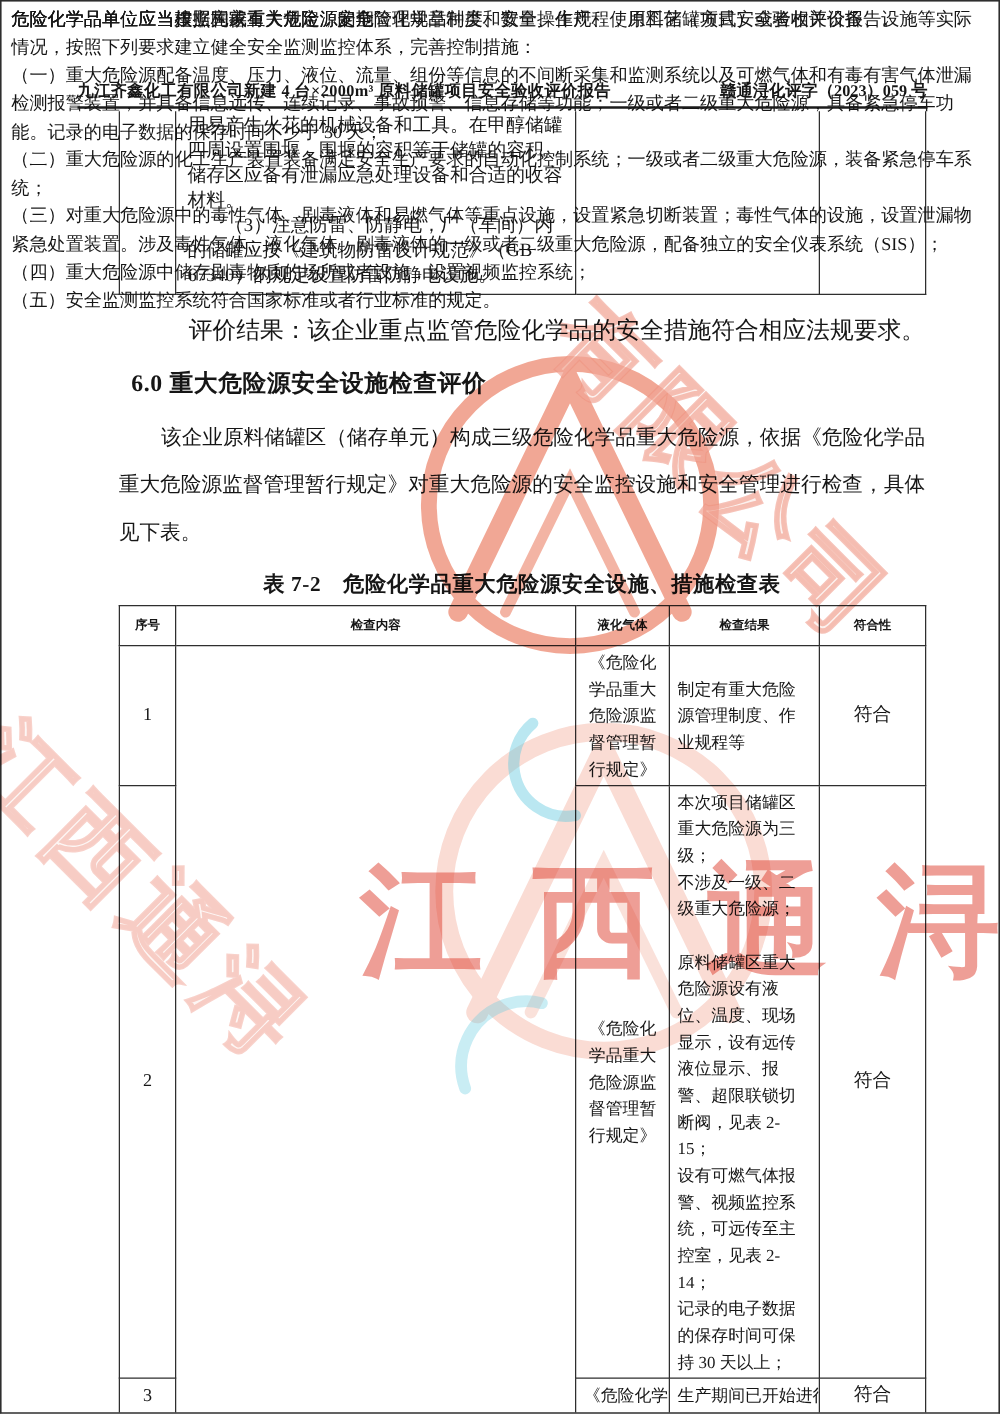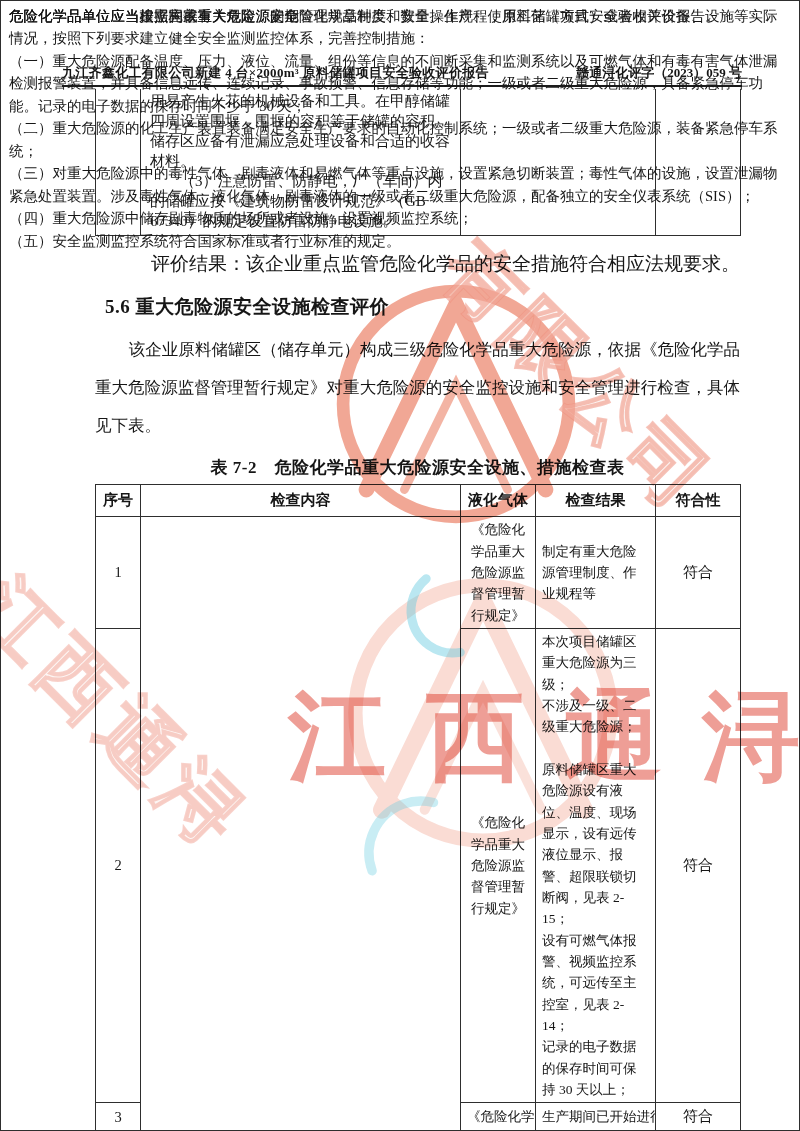--- a/index.html
+++ b/index.html
@@ -22,21 +22,21 @@
 
   
   .eval-p{margin:15px 60px 0 95px;font-size:19px;text-indent:2.05em;text-align:right;}
   .sec-h{margin:17px 0 0 105px;font-size:19px;font-weight:bold;letter-spacing:.5px;}
   .sec-p{margin:11px 0 0 95px;width:645px;font-size:16.5px;line-height:2.32;text-align:justify;text-indent:2.05em;}
   .tbl-caption{margin:11px 0 5px 95px;width:645px;text-align:center;font-weight:bold;font-size:17px;letter-spacing:.5px;}
 
   
   .main-table{margin-left:95px;width:645px;table-layout:fixed;font-size:14.5px;line-height:1.55;}
   .main-table th,.main-table td{border:1px solid #2e2e2e;padding:2px 6px;vertical-align:middle;}
-  .main-table th{font-size:15px;height:27px;font-weight:bold;text-align:center;padding:2px 2px;}
+  .main-table th{font-size:10px;height:27px;font-weight:bold;text-align:center;padding:2px 2px;}
   .main-table td.c{text-align:center;}
   .main-table td.content{ text-align:left;padding:4px 8px;}
   .row-1{height:74px;}
   .row-2 td.content{vertical-align:top;padding-top:4px;}
   .row-2{height:438px;}
   .std,.res{font-size:13.5px;line-height:1.58;}
   .std{text-align:center;padding:2px 3px;}
   .res{padding:4px 6px;}
   .row-3{height:27px;}
   .row-3 td{border-bottom:none;white-space:nowrap;overflow:hidden;}
@@ -82,21 +82,21 @@
         <td class="preline">用易产生火花的机械设备和工具。在甲醇储罐四周设置围堰，围堰的容积等于储罐的容积。储存区应备有泄漏应急处理设备和合适的收容材料。
 　　（3）注意防雷、防静电，厂（车间）内的储罐应按《建筑物防雷设计规范》（GB 67340）的规定设置防雷防静电设施。</td>
         <td></td>
         <td></td>
       </tr>
     </tbody>
       </table>
 
     <p class="eval-p">评价结果：该企业重点监管危险化学品的安全措施符合相应法规要求。</p>
 
-    <div class="sec-h">5.6 重大危险源安全设施检查评价</div>
+    <div class="sec-h">6.0 重大危险源安全设施检查评价</div>
 
     <p class="sec-p">该企业原料储罐区（储存单元）构成三级危险化学品重大危险源，依据《危险化学品重大危险源监督管理暂行规定》对重大危险源的安全监控设施和安全管理进行检查，具体见下表。</p>
 
     <div class="tbl-caption">表 7-2　危险化学品重大危险源安全设施、措施检查表</div>
 
     <table class="main-table">
       <colgroup>
           <col style="width:45px">
           <col style="width:320px">
           <col style="width:75px">

